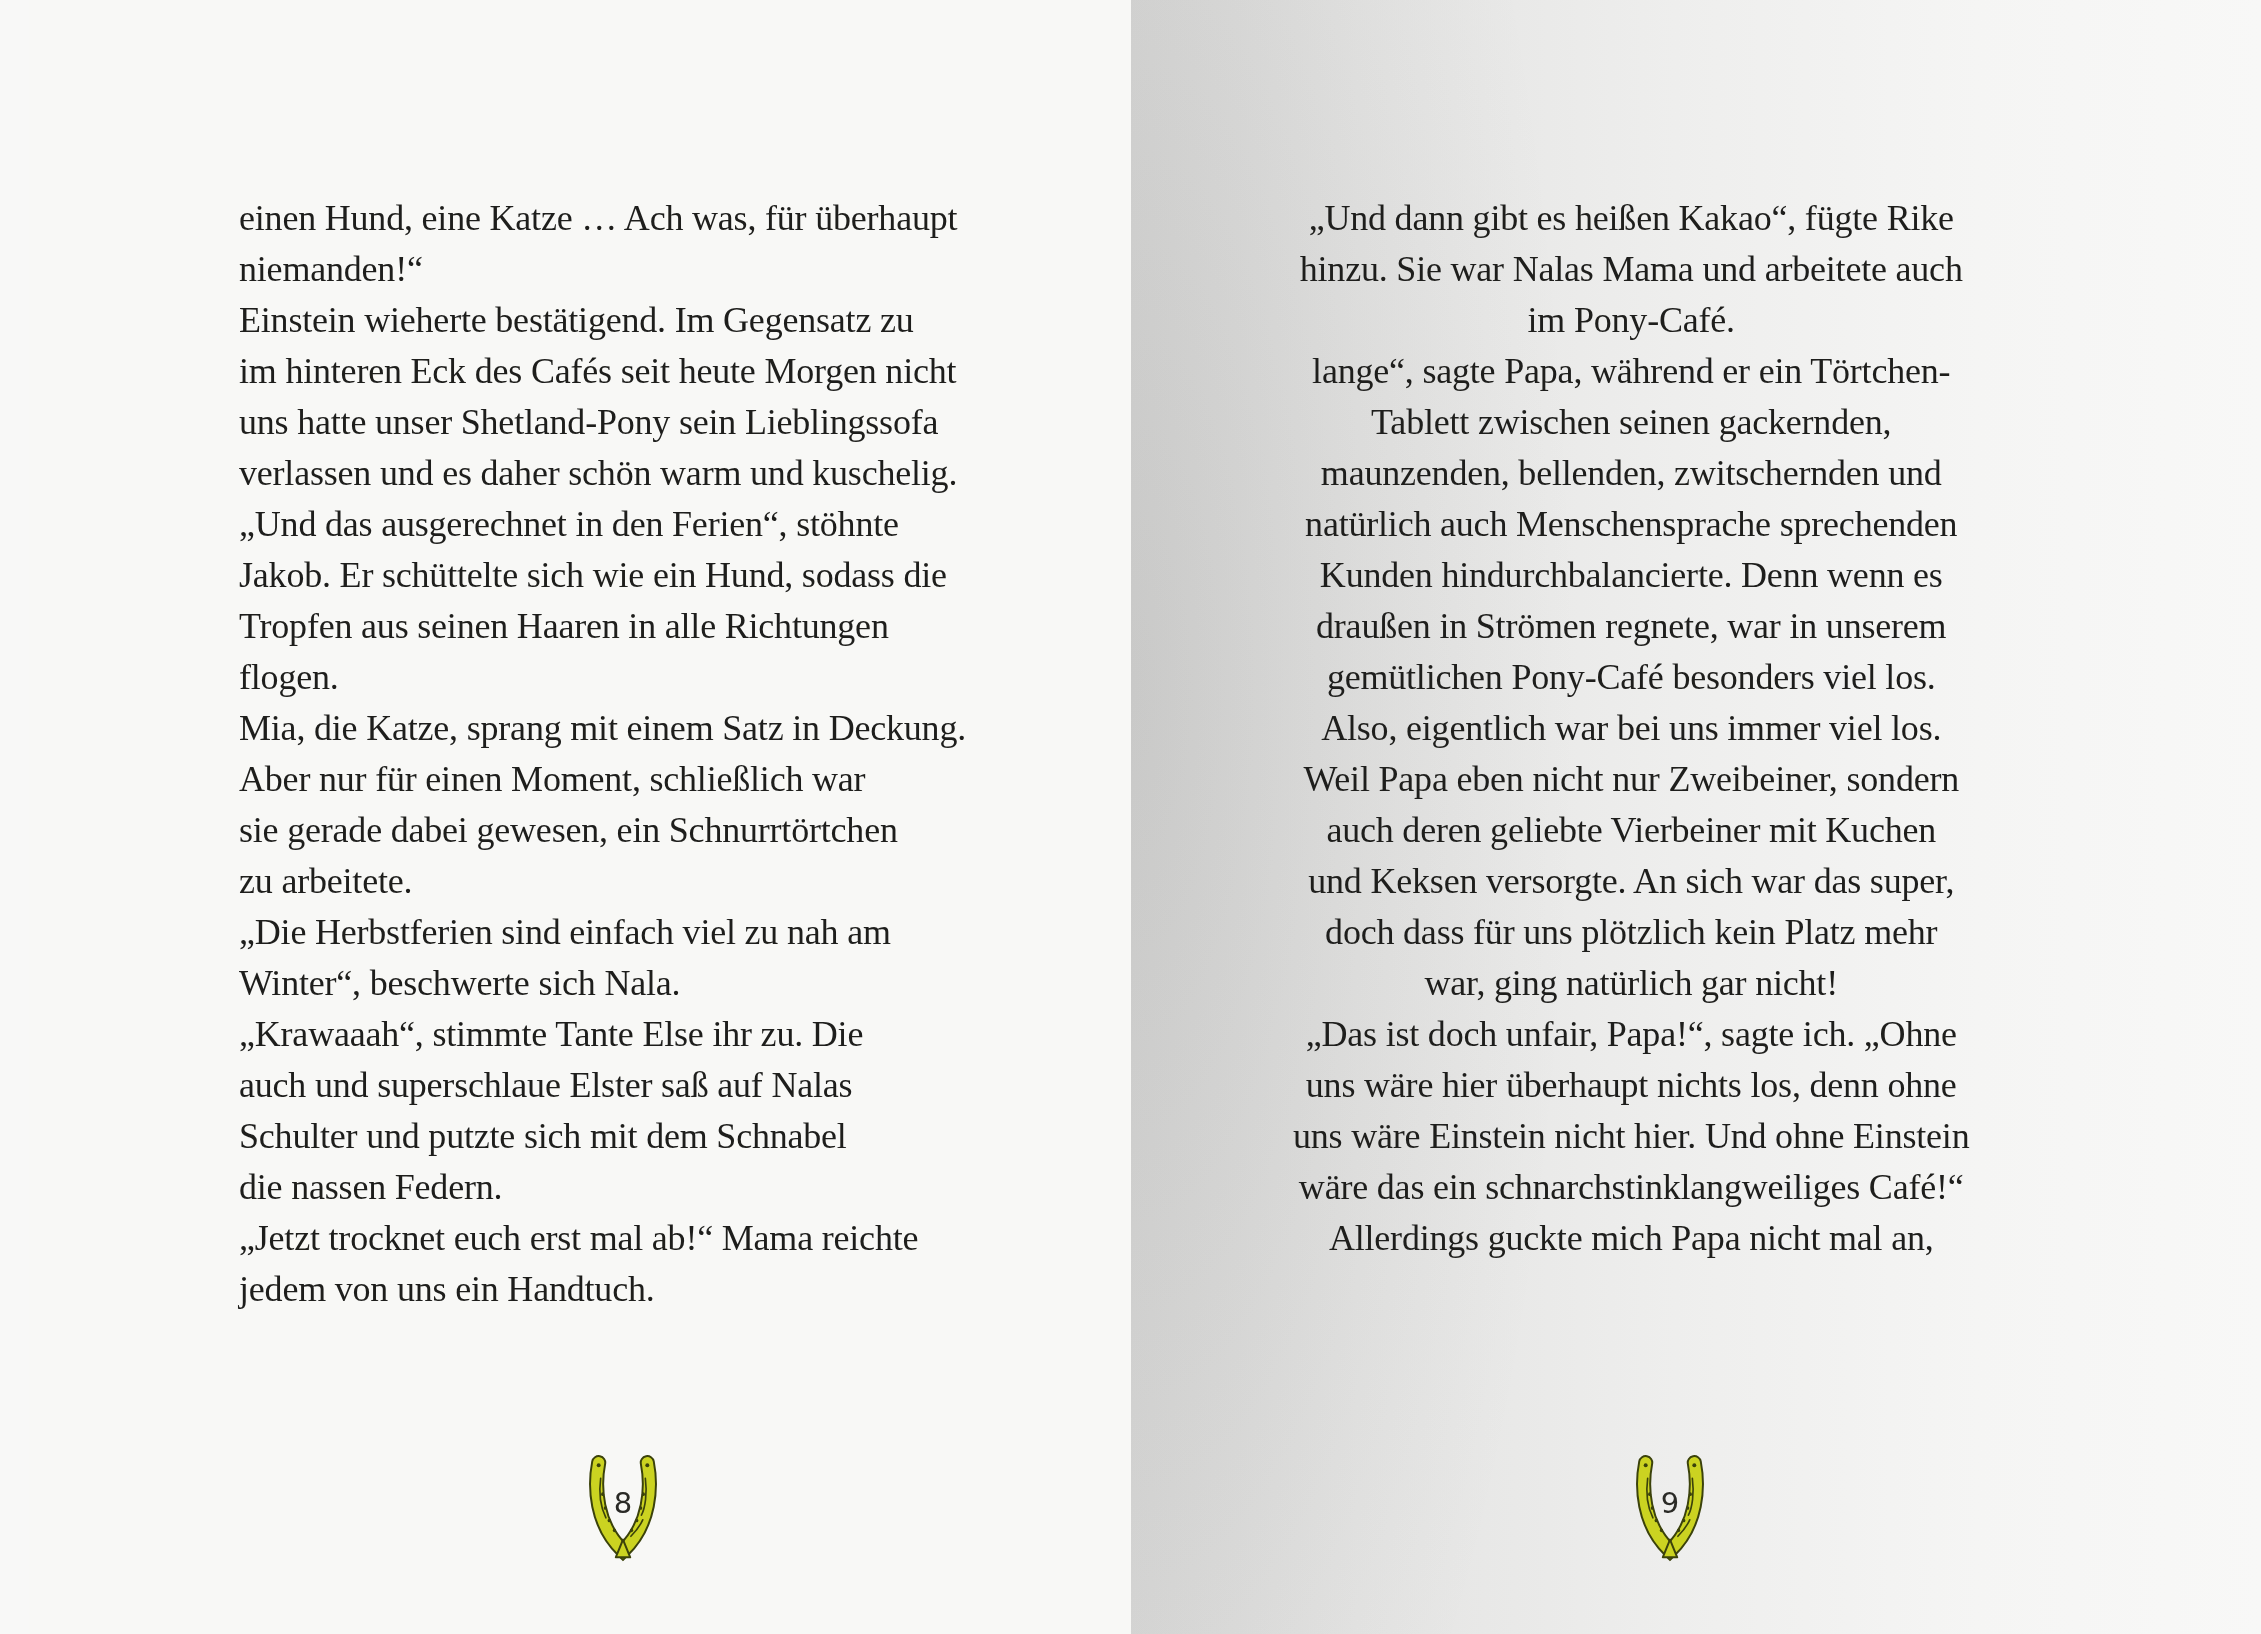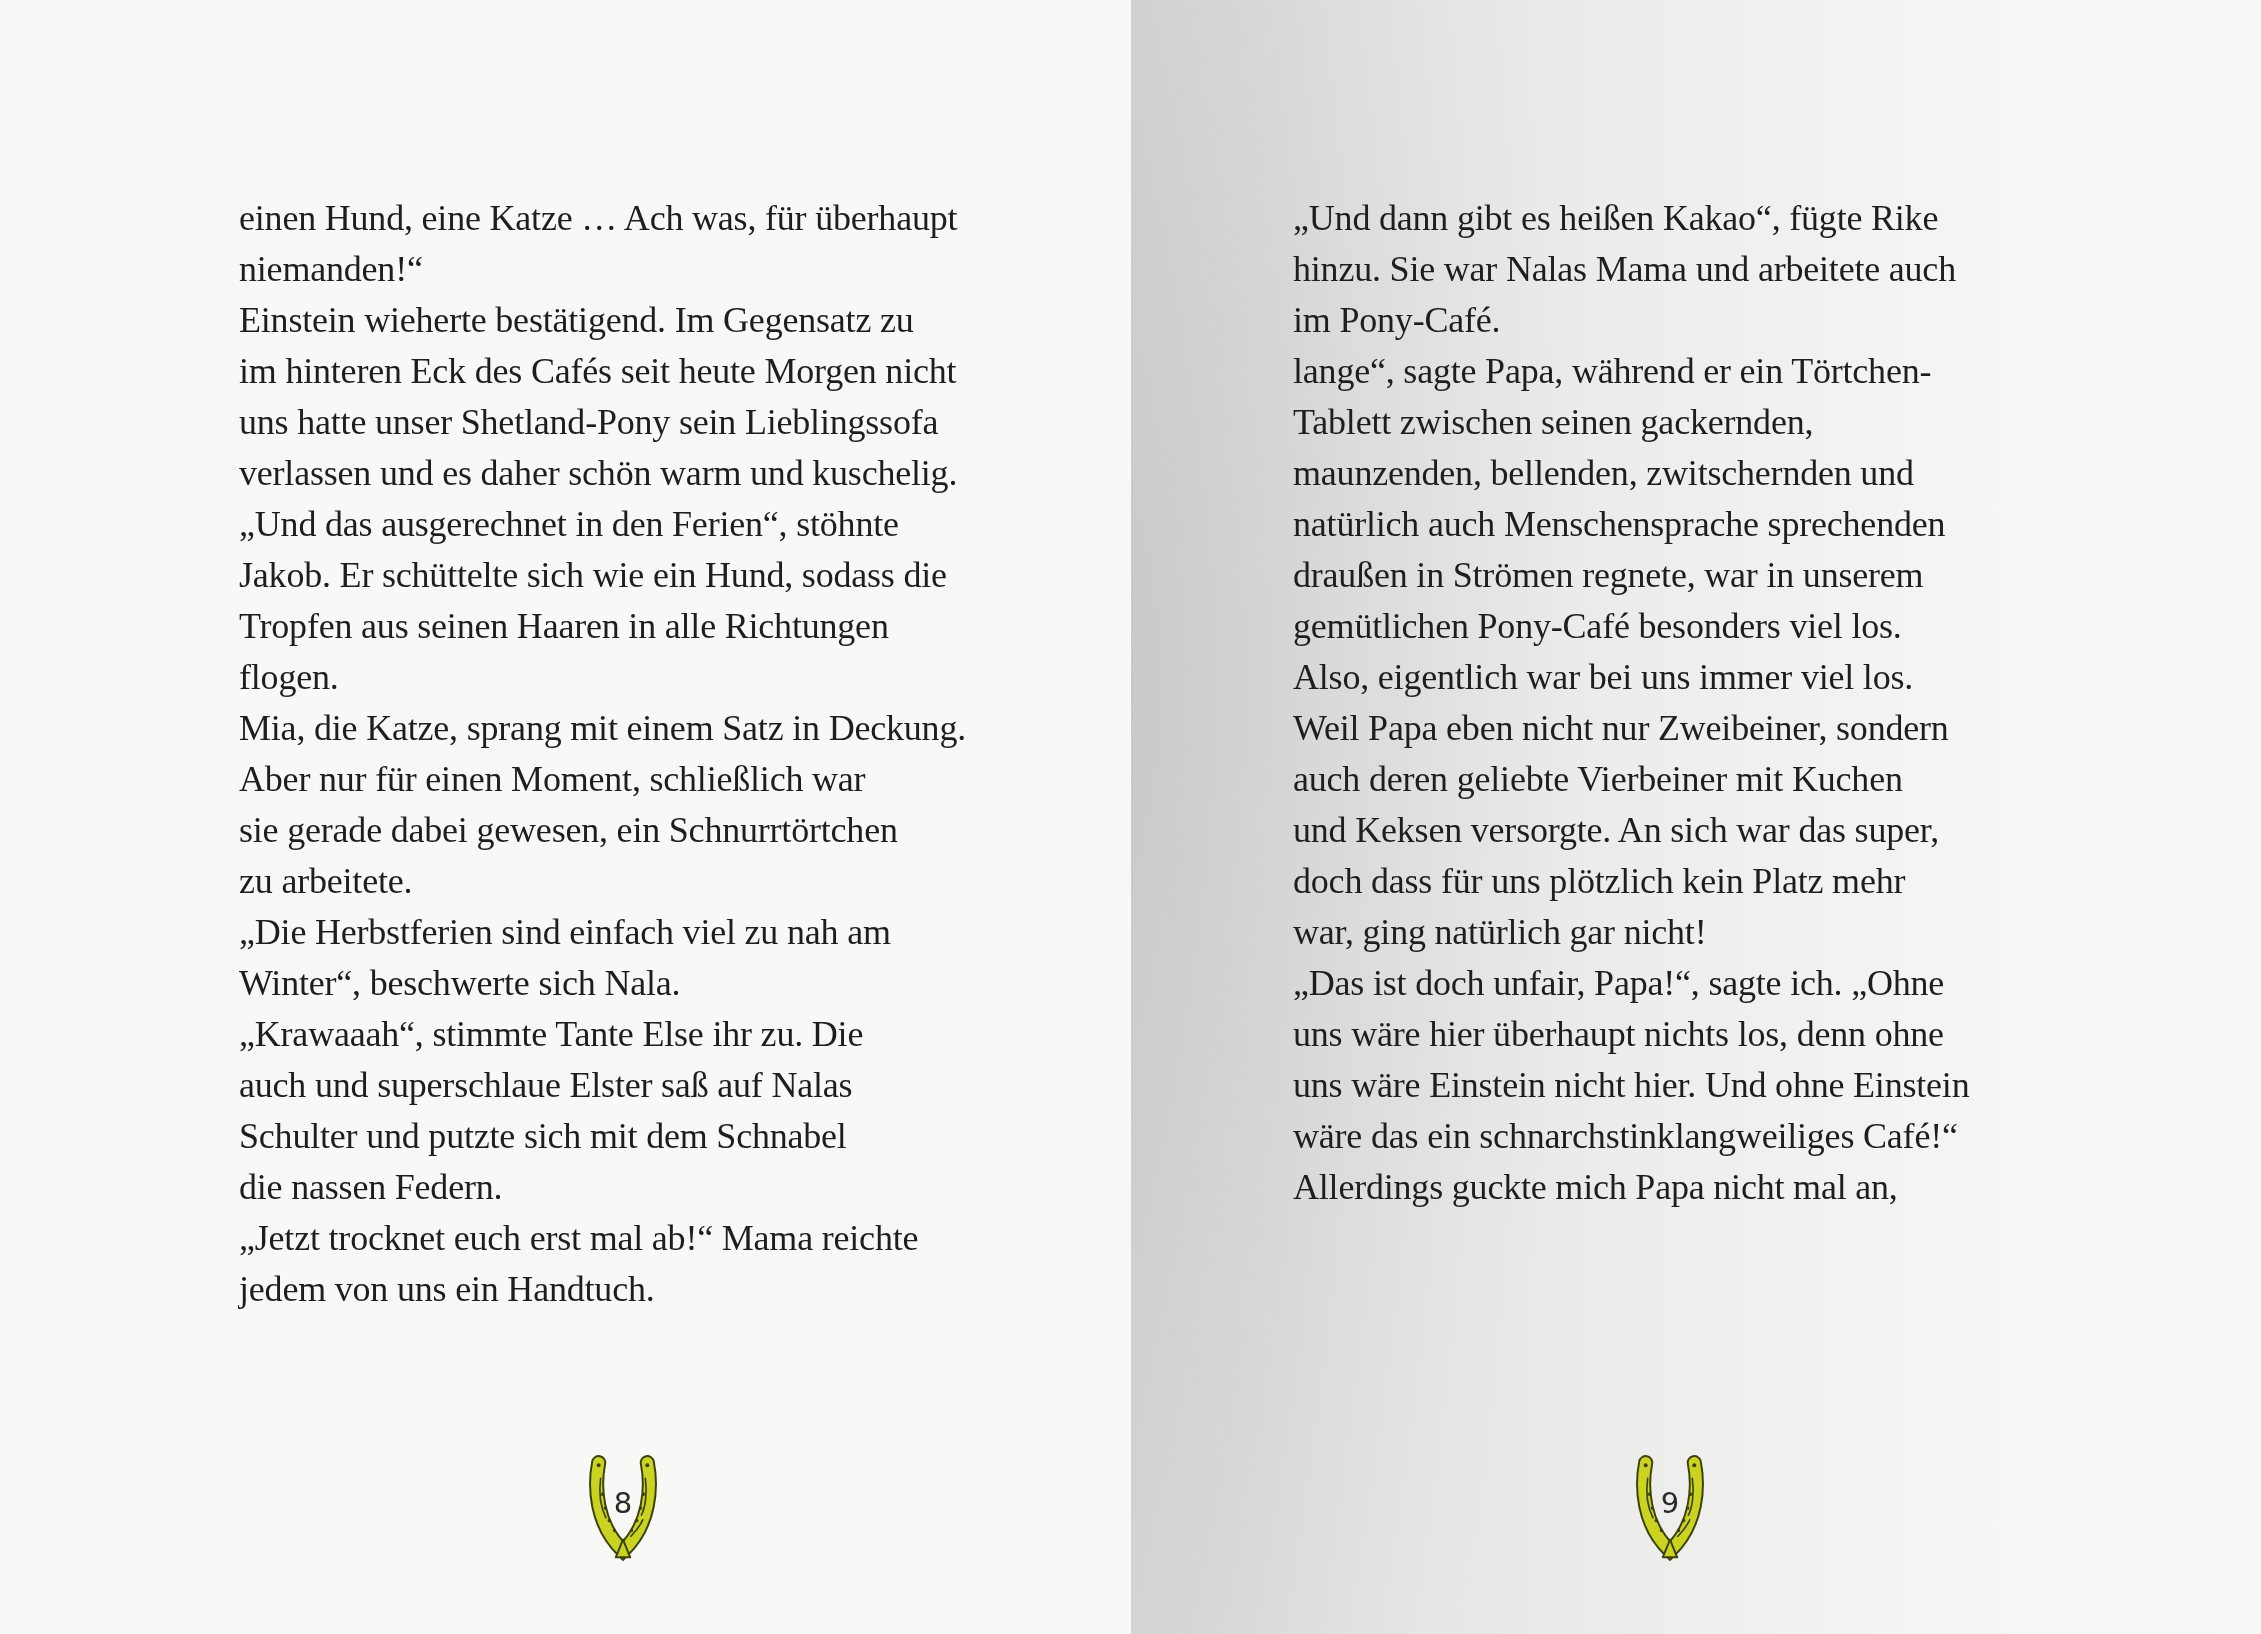--- a/index.html
+++ b/index.html
@@ -35,21 +35,21 @@
   }
   .text-block {
     position: absolute;
     top: 193px;
     font-size: 36px;
     line-height: 51px;
     letter-spacing: -0.2px;
     white-space: nowrap;
   }
   .page-left .text-block { left: 210px; }
-  .page-right .text-block { left: 162px; }
+  .page-right .text-block { left: 162px; text-align: center; }
   .line { height: 51px; }
   .horseshoe-wrap {
     position: absolute;
     width: 92px;
     height: 112px;
   }
   .page-left .horseshoe-wrap { left: 548px; top: 1452px; }
   .page-right .horseshoe-wrap { left: 493px; top: 1452px; }
   .horseshoe-wrap svg {
     position: absolute;
@@ -128,20 +128,21 @@
 
   <div class="page page-right">
     <div class="text-block">
       <div class="line">„Und dann gibt es heißen Kakao“, fügte Rike</div>
       <div class="line">hinzu. Sie war Nalas Mama und arbeitete auch</div>
       <div class="line">im Pony-Café.</div>
       <div class="line">lange“, sagte Papa, während er ein Törtchen-</div>
       <div class="line">Tablett zwischen seinen gackernden,</div>
       <div class="line">maunzenden, bellenden, zwitschernden und</div>
       <div class="line">natürlich auch Menschensprache sprechenden</div>
+      <div class="line">Kunden hindurchbalancierte. Denn wenn es</div>
       <div class="line">draußen in Strömen regnete, war in unserem</div>
       <div class="line">gemütlichen Pony-Café besonders viel los.</div>
       <div class="line">Also, eigentlich war bei uns immer viel los.</div>
       <div class="line">Weil Papa eben nicht nur Zweibeiner, sondern</div>
       <div class="line">auch deren geliebte Vierbeiner mit Kuchen</div>
       <div class="line">und Keksen versorgte. An sich war das super,</div>
       <div class="line">doch dass für uns plötzlich kein Platz mehr</div>
       <div class="line">war, ging natürlich gar nicht!</div>
       <div class="line">„Das ist doch unfair, Papa!“, sagte ich. „Ohne</div>
       <div class="line">uns wäre hier überhaupt nichts los, denn ohne</div>

